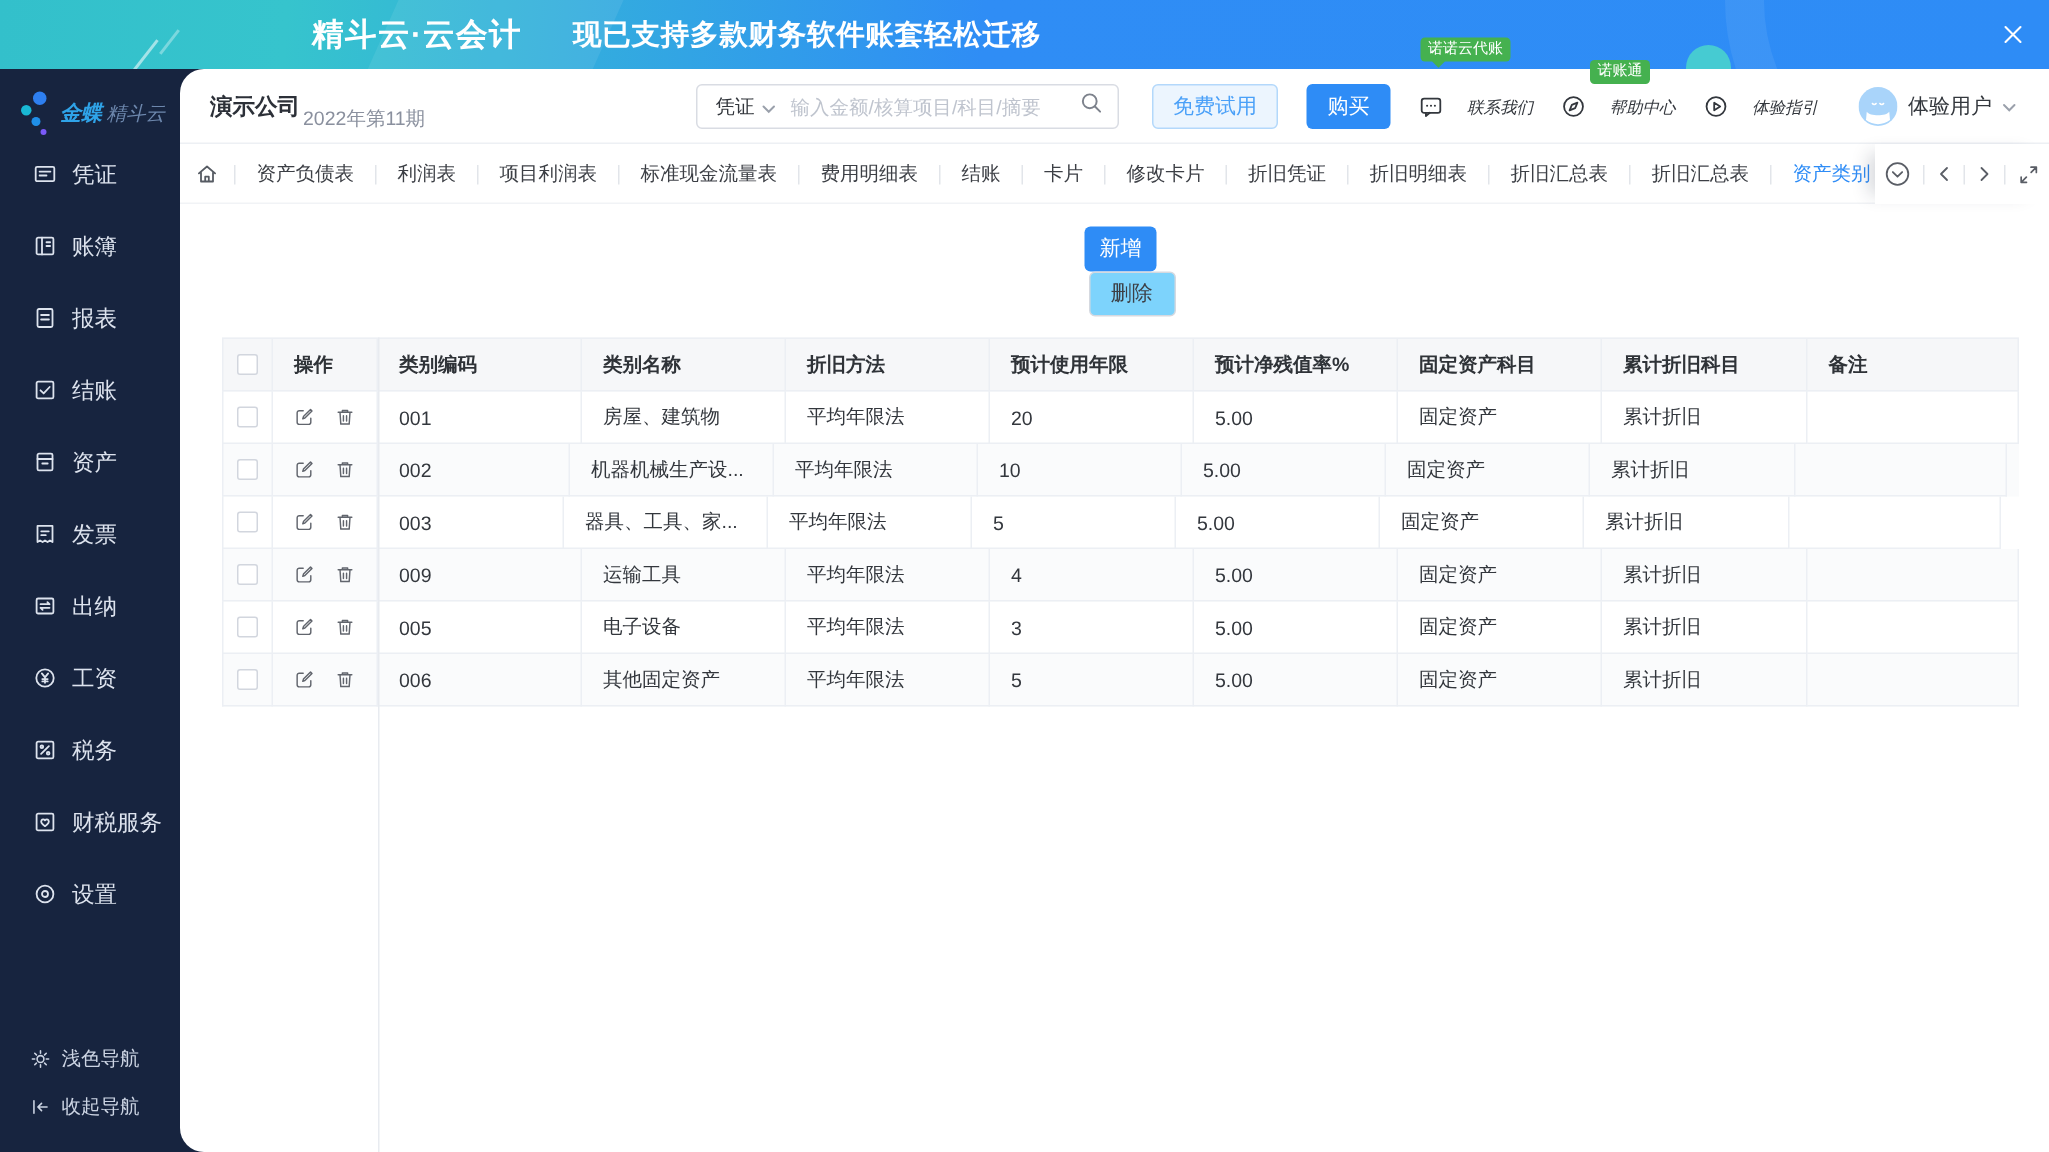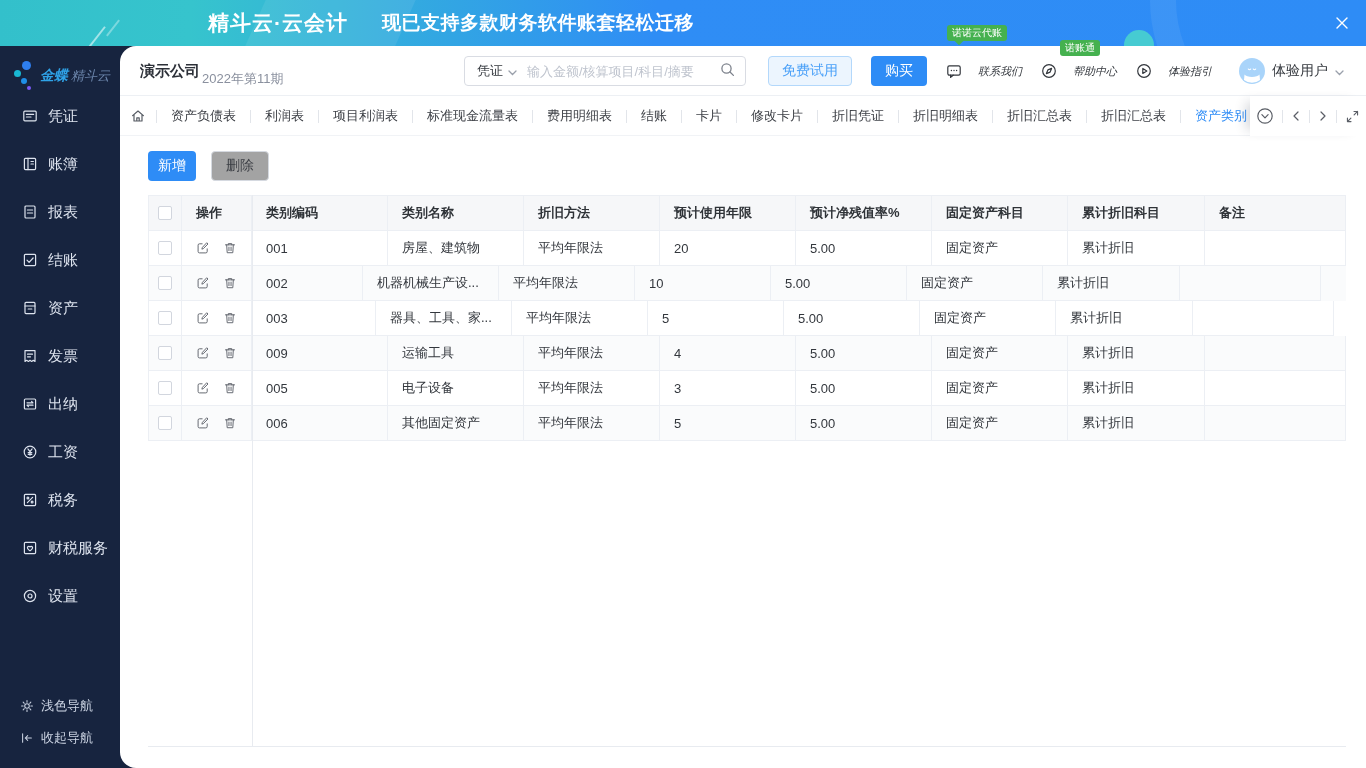--- a/index.html
+++ b/index.html
@@ -91,24 +91,24 @@
   .tab { flex:none; padding:0 14px; font-size:13px; color:#3c3f45; line-height:40px; cursor:pointer; white-space:nowrap; }
   .tab.active { color:#2e8cf6; }
   .tab-sep { flex:none; width:1px; height:13px; background:#e2e5ea; }
   .tab-controls { position:absolute; right:0; top:0; width:116px; height:40px; background:#fff;
     box-shadow:-10px 0 12px -6px rgba(30,40,60,.18); display:flex; align-items:center; justify-content:center; gap:8px; }
   .tab-controls svg { fill:none; stroke:#5a5e66; stroke-width:1.2; stroke-linecap:round; stroke-linejoin:round; cursor:pointer; }
   .tc-sep { width:1px; height:13px; background:#e2e5ea; }
 
   
   .content { padding:15px 20px 0 28px; }
-  .toolbar { display:flex; align-items:center; }
+  .toolbar { display:flex; align-items:center;flex-direction:column; }
   .btn-add { height:30px; padding:0 10px; background:#2e8cf6; color:#fff; font-size:14px;
     border:none; border-radius:4px; display:flex; align-items:center; cursor:pointer; }
-  .btn-del { height:30px; padding:0 14px; background:#a3a3a3; color:#3c3f45; font-size:14px;
+  .btn-del { height:30px; padding:0 14px; background:#7dd3fc; color:#3c3f45; font-size:14px;
     border:1px solid #d5d9e0; border-radius:4px; display:flex; align-items:center; cursor:pointer; margin-left:15px; }
 
   .tbl { position:relative; margin-top:14px; width:1198px; height:552px; border-bottom:1px solid #e8ebf0; }
   .tbl::after { content:""; position:absolute; left:104px; top:0; bottom:0; width:1px; background:#e8ebf0; }
   .tr { display:flex; height:35px; }
   .tr.head { height:36px; background:#f6f7f9; border-top:1px solid #eceff4; }
   .tr.even { background:#fafbfc; }
   .td { display:flex; align-items:center; padding-left:14px; font-size:13px; color:#33373d;
     border-right:1px solid #eceff4; border-bottom:1px solid #eceff4; overflow:hidden; white-space:nowrap; }
   .td.first { border-left:1px solid #eceff4; }
@@ -482,21 +482,21 @@
               </div>
               <div class="td ops" style="width: 70px; flex: 0 0 auto;">
                 <svg viewBox="0 0 16 16">
                   <path d="M7 3.2H4A1.6 1.6 0 002.4 4.8v7.2A1.6 1.6 0 004 13.6h7.2a1.6 1.6 0 001.6-1.6V9"></path>
                   <path d="M12.6 2.3l1.1 1.1-5.4 5.4-1.6.5.5-1.6z"></path>
                 </svg>
                 <svg viewBox="0 0 16 16">
                   <path d="M2.8 4.4h10.4M6 4.4V3h4v1.4M4.2 4.4l.6 9h6.4l.6-9M6.8 7v4M9.2 7v4"></path>
                 </svg>
               </div>
-              <div class="td " style="width: 111px; flex: 0 0 auto;">
+              <div class="td " style="width: 128px; flex: 0 0 auto;">
                 <span>002</span>
               </div>
               <div class="td " style="width: 136px; flex: 0 0 auto;">
                 <span>机器机械生产设...</span>
               </div>
               <div class="td " style="width: 136px; flex: 0 0 auto;">
                 <span>平均年限法</span>
               </div>
               <div class="td " style="width: 136px; flex: 0 0 auto;">
                 <span>10</span>

